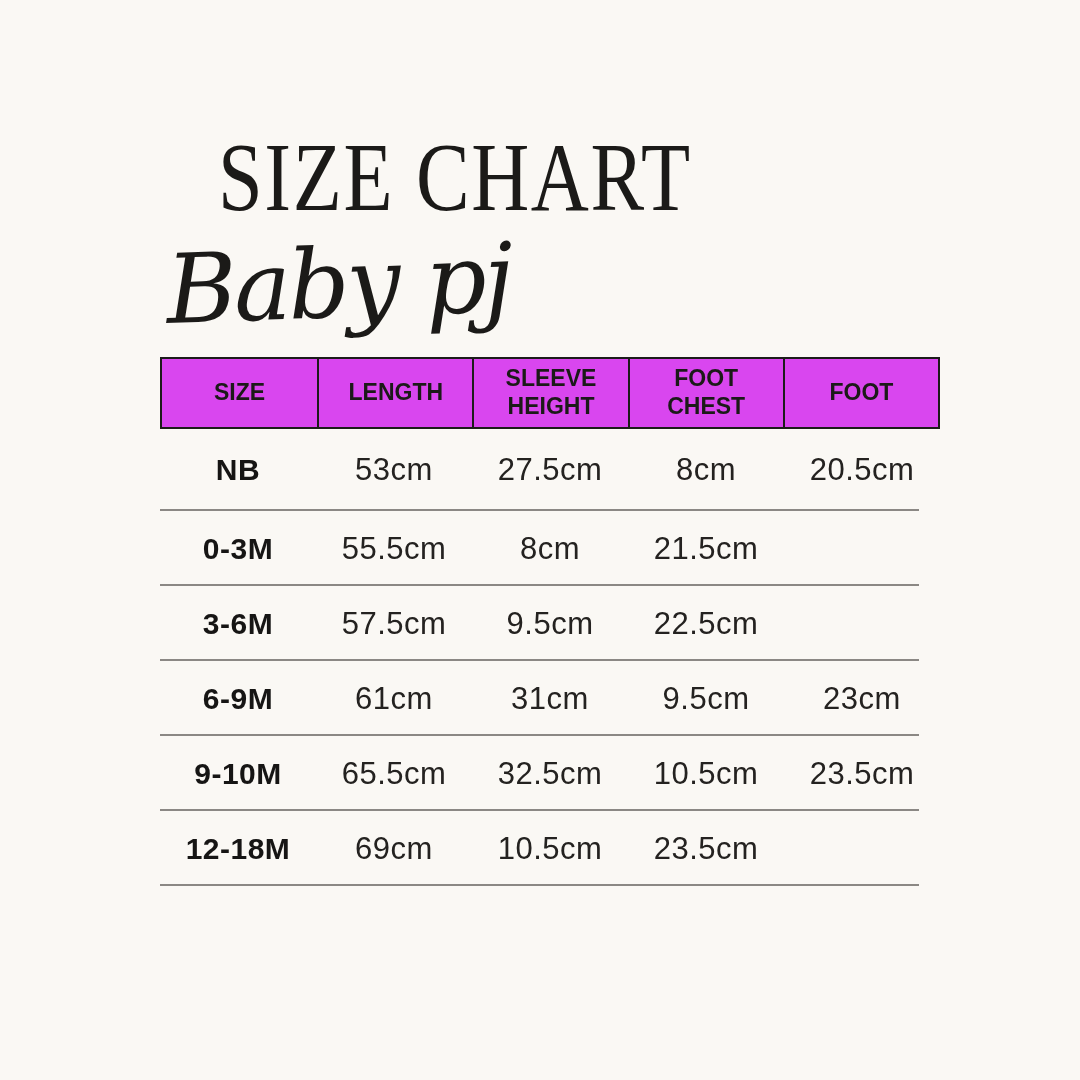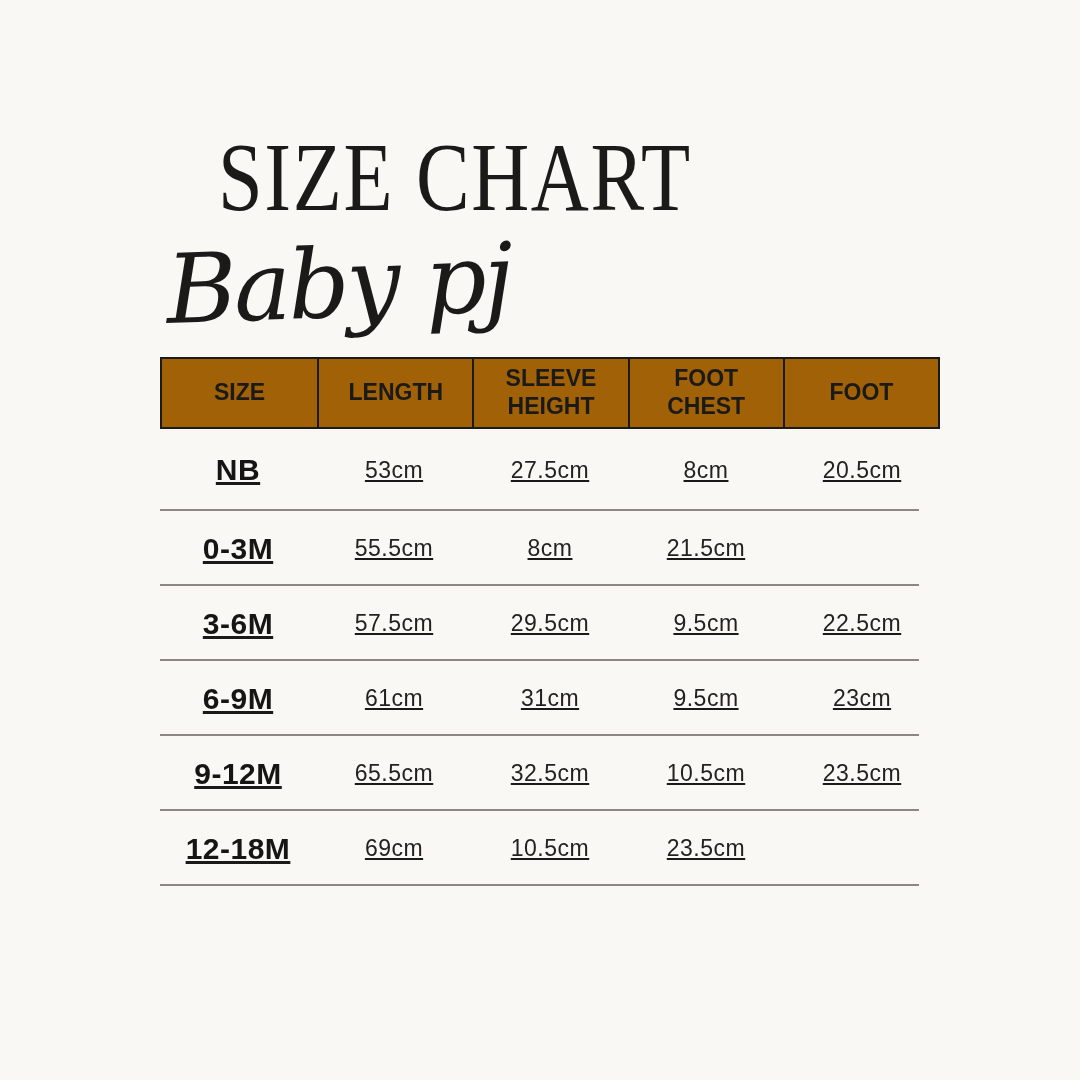--- a/index.html
+++ b/index.html
@@ -61,21 +61,21 @@
     left: 160px;
     top: 357px;
     width: 780px;
     z-index: 1;
   }
   .thead {
     display: grid;
     grid-template-columns: repeat(5, 1fr);
     box-sizing: border-box;
     height: 72px;
-    background: #a16207;
+    background: #d946ef;
     border: 2px solid #1c1b1a;
   }
   .th {
     display: flex;
     align-items: center;
     justify-content: center;
     text-align: center;
     font-weight: bold;
     font-size: 23px;
     line-height: 1.2;
@@ -86,35 +86,34 @@
     border-left: 2px solid #1c1b1a;
   }
 
   .tbody { position: relative; }
   .tr {
     position: relative;
     display: grid;
     grid-template-columns: repeat(5, 1fr);
     height: 75px;
     align-items: center;
-    text-decoration: underline;
   }
   .tr.first { height: 82px; }
   .tr::after {
     content: "";
     position: absolute;
     bottom: 0;
     left: 0;
     width: 759px;
     height: 2px;
     background: #8b8884;
   }
   .td {
     text-align: center;
-    font-size: 23px;
+    font-size: 31px;
     color: #242220;
     letter-spacing: 0.5px;
   }
   .td.size-col {
     font-weight: bold;
     font-size: 30px;
     color: #161514;
   }
 </style>
 </head>
@@ -151,35 +150,34 @@
       <div class="tr">
         <div class="td size-col">0-3M</div>
         <div class="td">55.5cm</div>
         <div class="td">8cm</div>
         <div class="td">21.5cm</div>
       </div>
 
       <div class="tr">
         <div class="td size-col">3-6M</div>
         <div class="td">57.5cm</div>
-        <div class="td">29.5cm</div>
         <div class="td">9.5cm</div>
         <div class="td">22.5cm</div>
       </div>
 
       <div class="tr">
         <div class="td size-col">6-9M</div>
         <div class="td">61cm</div>
         <div class="td">31cm</div>
         <div class="td">9.5cm</div>
         <div class="td">23cm</div>
       </div>
 
       <div class="tr">
-        <div class="td size-col">9-12M</div>
+        <div class="td size-col">9-10M</div>
         <div class="td">65.5cm</div>
         <div class="td">32.5cm</div>
         <div class="td">10.5cm</div>
         <div class="td">23.5cm</div>
       </div>
 
       <div class="tr">
         <div class="td size-col">12-18M</div>
         <div class="td">69cm</div>
         <div class="td">10.5cm</div>

